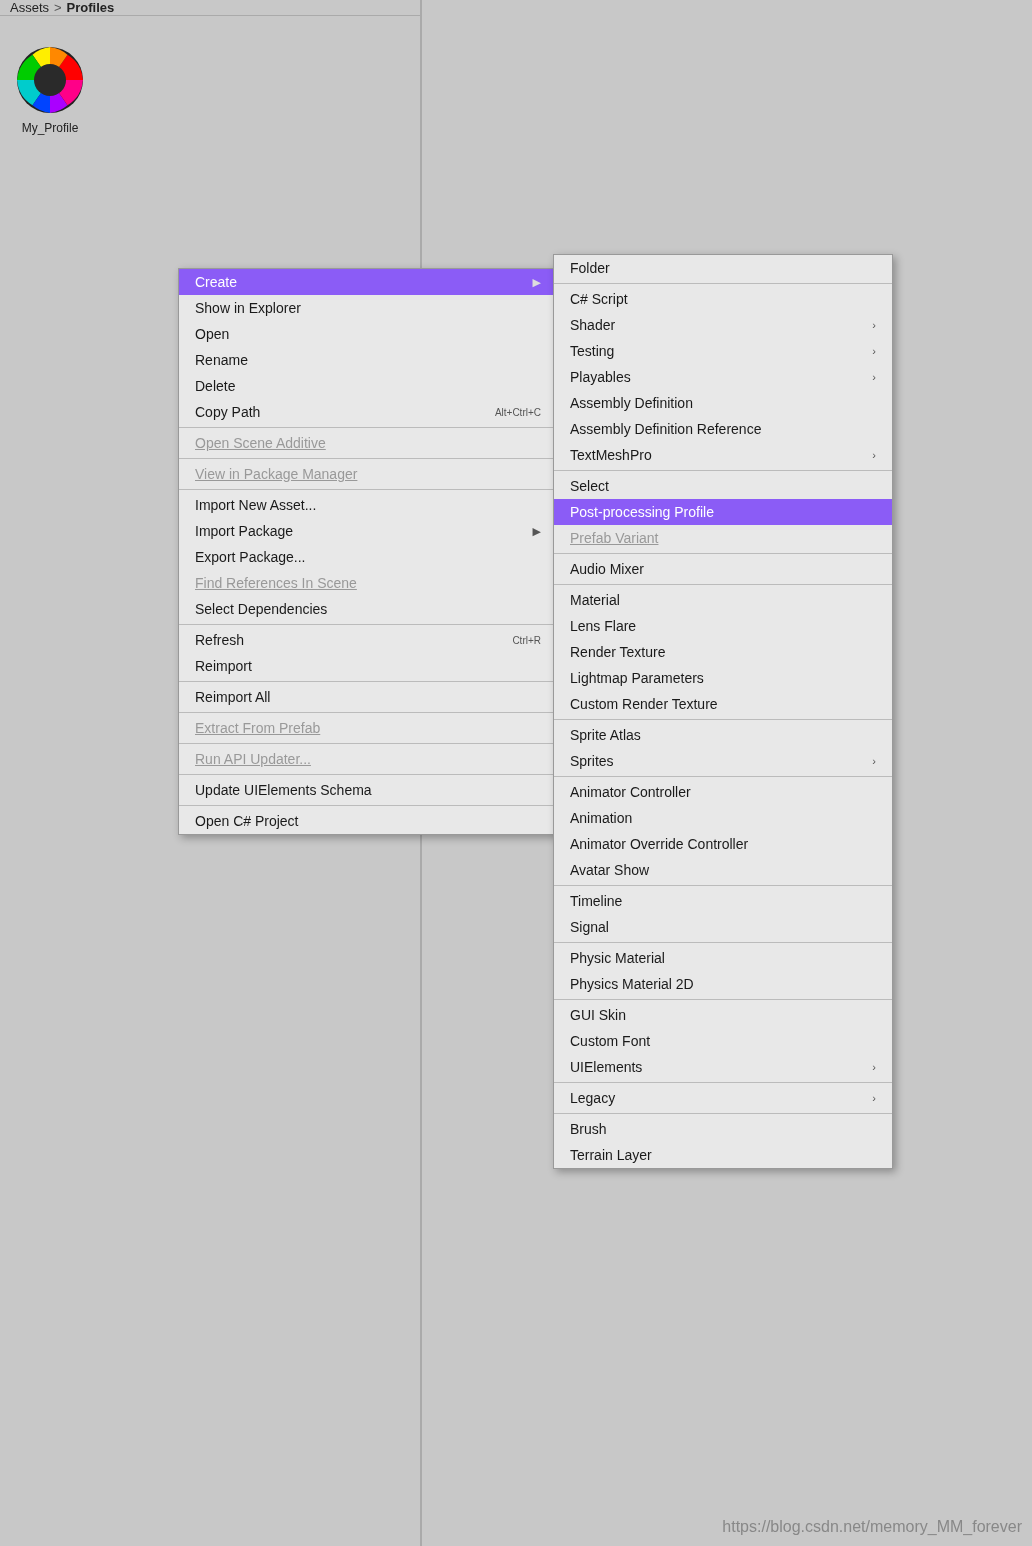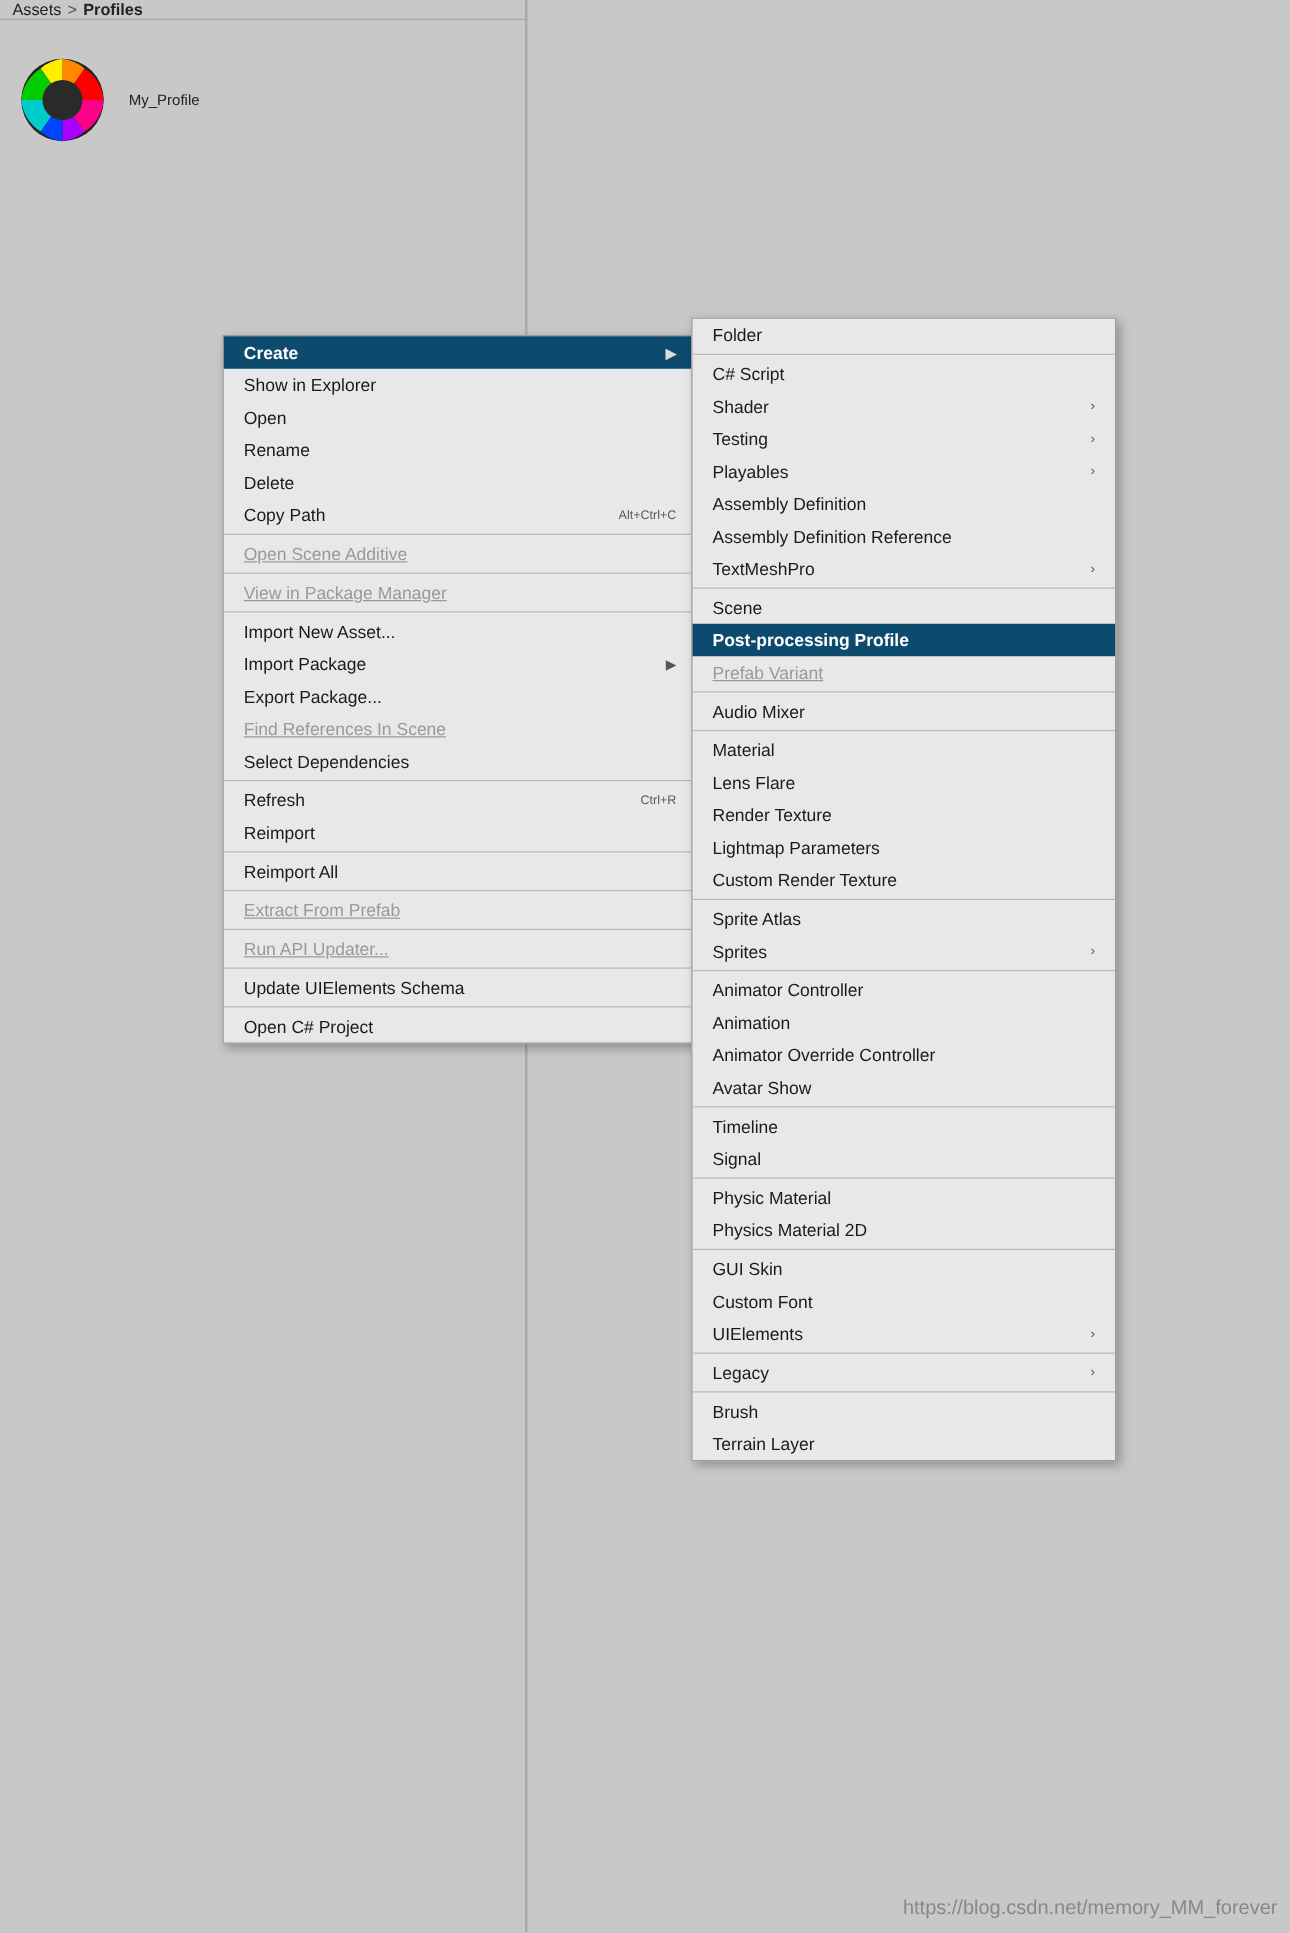--- a/index.html
+++ b/index.html
@@ -47,23 +47,23 @@
       height: 100%;
       background: #aaa;
     }
 
     
     .profile-area {
       position: absolute;
       top: 45px;
       left: 15px;
       display: flex;
-      flex-direction: row;
+      flex-direction: column;
       align-items: center;
-      gap: 18px;
+      gap: 6px;
     }
     .profile-icon {
       width: 70px;
       height: 70px;
       border-radius: 50%;
       overflow: hidden;
     }
     .profile-label {
       font-size: 12px;
       color: #222;
@@ -94,23 +94,22 @@
     .menu-item {
       display: flex;
       align-items: center;
       justify-content: space-between;
       padding: 5px 16px;
       cursor: pointer;
       color: #1a1a1a;
       white-space: nowrap;
     }
     .menu-item.highlighted {
-      background: #0c4a6e;
+      background: #8b5cf6;
       color: white;
-      font-weight: bold;
     }
     .menu-item.disabled {
       color: #999;
       cursor: default;
       text-decoration: underline;
     }
     .menu-item .shortcut {
       font-size: 10px;
       color: #555;
       margin-left: 30px;
@@ -286,21 +285,21 @@
   </div>
   <div class="menu-item">
     <span>Assembly Definition Reference</span>
   </div>
   <div class="menu-item">
     <span>TextMeshPro</span>
     <span class="arrow">›</span>
   </div>
   <div class="menu-separator"></div>
   <div class="menu-item">
-    <span>Scene</span>
+    <span>Select</span>
   </div>
   <div class="menu-item highlighted">
     <span>Post-processing Profile</span>
   </div>
   <div class="menu-item disabled">
     <span>Prefab Variant</span>
   </div>
   <div class="menu-separator"></div>
   <div class="menu-item">
     <span>Audio Mixer</span>

